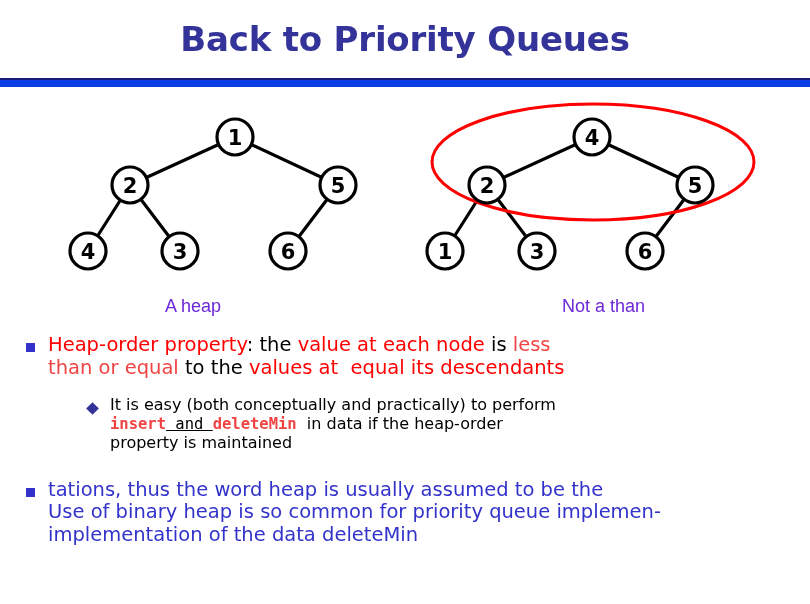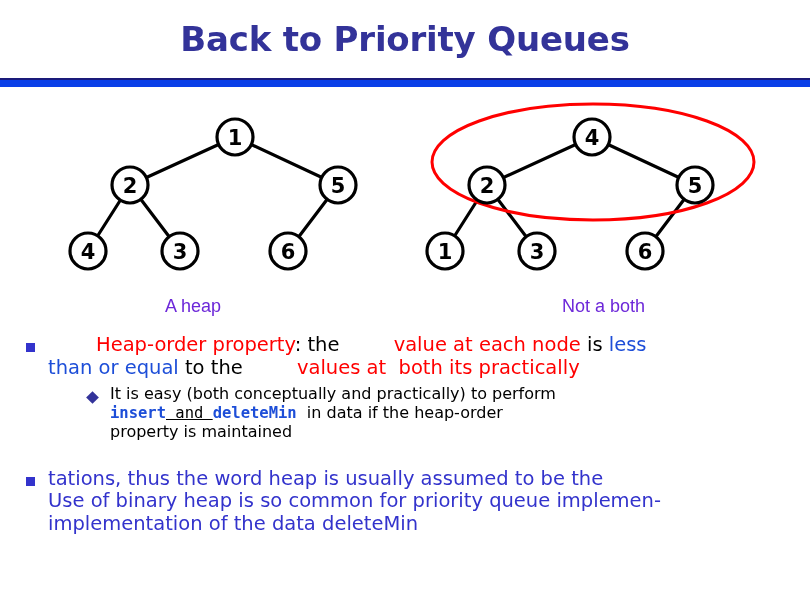--- a/index.html
+++ b/index.html
@@ -105,41 +105,41 @@
   }
   .bullet-l1 .text {
     font-family: "DejaVu Sans", sans-serif;
     font-size: 19.5px;
     line-height: 1.16;
     color: #3333cc;
   }
   .bullet-l2 {
     position: relative;
     padding-left: 110px;
-    margin-top: 6px;
+    margin-top: 17px;
   }
   .bullet-l2 .marker-d {
     position: absolute;
     left: 88px;
     top: 8px;
     width: 9px;
     height: 9px;
     background: #33339a;
     transform: rotate(45deg);
   }
   .bullet-l2 .text {
     font-family: "DejaVu Sans", sans-serif;
     font-size: 16px;
     line-height: 1.18;
     color: #000000;
   }
   .gap-block { height: 26px; }
 
-  .red   { color: #ff0000; margin-left: 48px; }
-  .green { color: #1d4ed8; }
+  .red   { color: #ff0000; }
+  .green { color: #ef4444; }
   .black { color: #000000; }
   .blue  { color: #3333cc; }
   .mono {
     font-family: "DejaVu Sans Mono", monospace;
     font-weight: bold;
     font-size: 15.5px;
   }
   .mono-plain {
     font-family: "DejaVu Sans Mono", monospace;
     font-weight: normal;
@@ -233,30 +233,30 @@
           </g>
           <g>
             <circle cx="645" cy="251" r="18" fill="#ffffff" stroke="#000000" stroke-width="3.2"></circle>
             <text x="645" y="259" text-anchor="middle" font-family="DejaVu Sans, sans-serif" font-size="21" font-weight="bold" fill="#000000">6</text>
           </g>
         </g>
       </g>
     </svg>
 
     <div class="caption caption-left">A heap</div>
-    <div class="caption caption-right">Not a both</div>
+    <div class="caption caption-right">Not a than</div>
   </div>
 
   <div class="body">
 
     <div class="bullet-l1">
       <span class="marker"></span>
       <div class="text">
         <span class="nowrapline"><span class="red">Heap-order property</span><span class="black">: </span><span class="black">the </span><span class="red">value at each node </span><span class="black">is </span><span class="green">less</span></span>
-        <span class="nowrapline"><span class="green">than or equal </span><span class="black">to the </span><span class="red">values at  both its practically</span></span>
+        <span class="nowrapline"><span class="green">than or equal </span><span class="black">to the </span><span class="red">values at  equal its descendants</span></span>
       </div>
     </div>
 
     <div class="bullet-l2">
       <span class="marker-d"></span>
       <div class="text">
         <span class="nowrapline black">It is easy (both conceptually and practically) to perform</span>
         <span class="nowrapline"><span class="mono green">insert</span><span class="mono-plain"> and </span><span class="mono green">deleteMin</span><span class="black">  in data if the heap-order</span></span>
         <span class="nowrapline black">property is maintained</span>
       </div>

